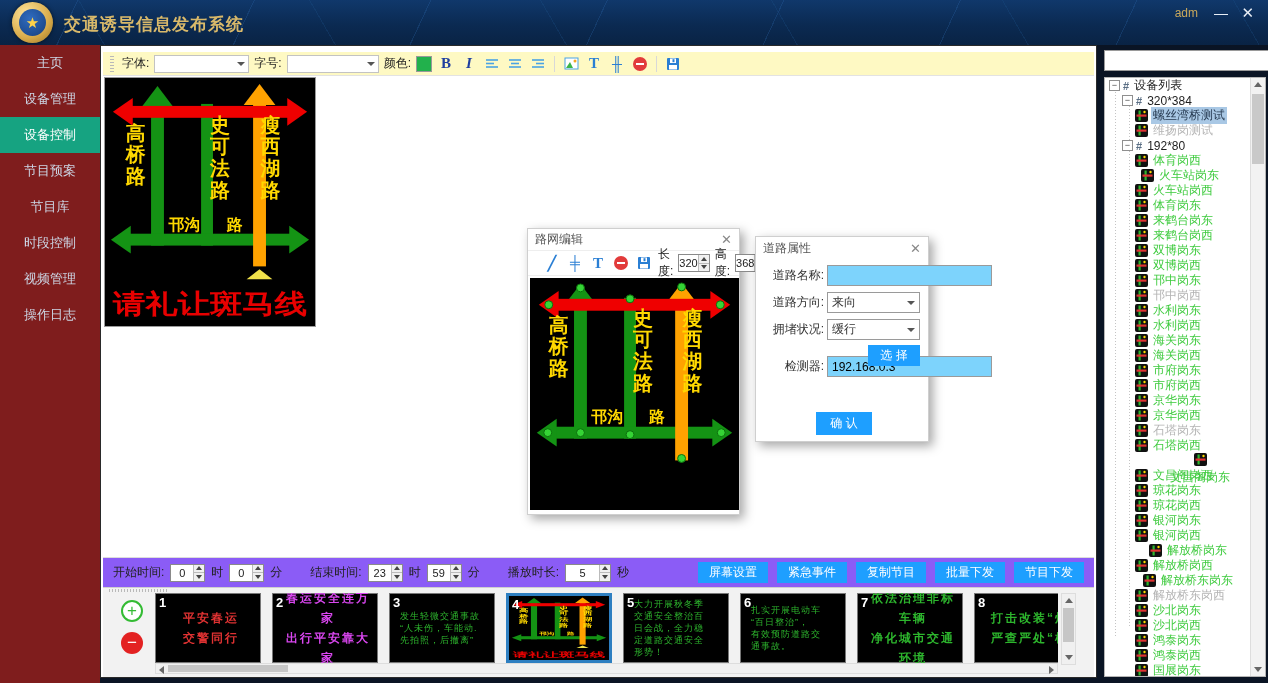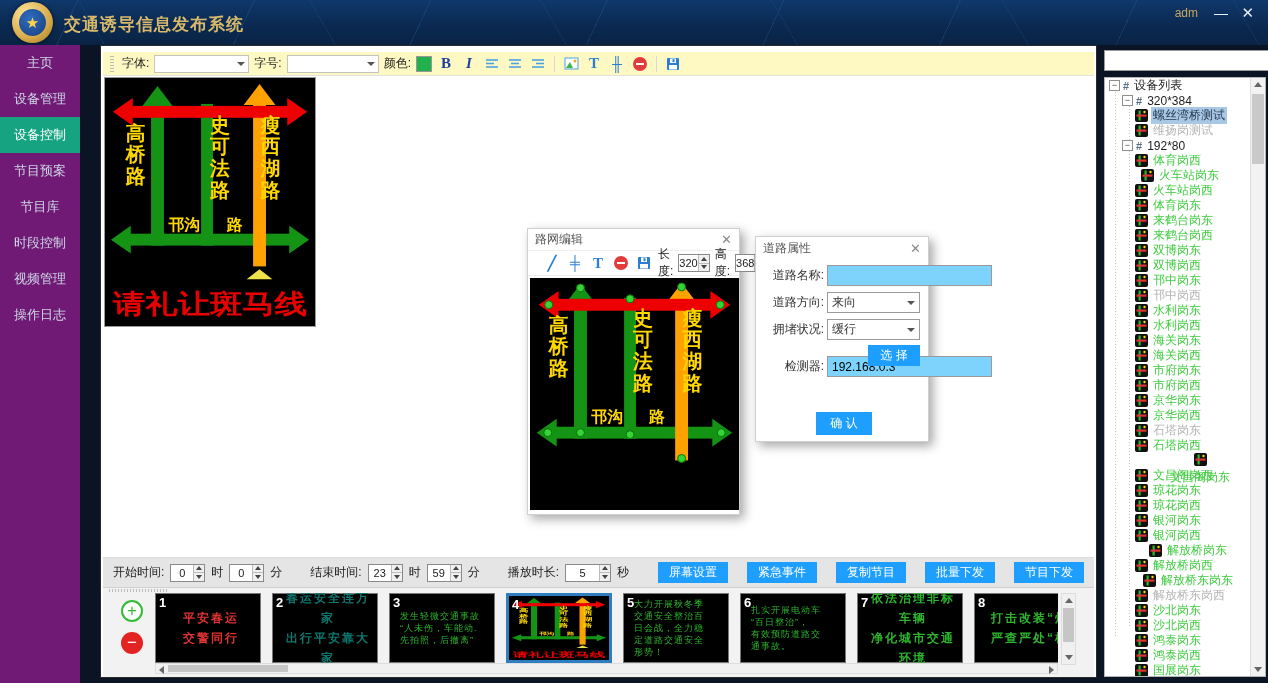--- a/index.html
+++ b/index.html
@@ -17,21 +17,21 @@
     background:radial-gradient(circle at 35% 30%,#ffe49a,#d8ab4a 60%,#9a7322);
     display:flex;align-items:center;justify-content:center;box-shadow:0 0 4px rgba(0,0,0,.6);}
   .logo .disc{width:27px;height:27px;border-radius:50%;background:radial-gradient(circle at 40% 35%,#2f6cc0,#173f7d);
     display:flex;align-items:center;justify-content:center;color:#ffd24a;font-size:15px;line-height:1;}
   .app-title{position:absolute;left:64px;top:13px;color:#d9b96a;font-size:17px;font-weight:bold;letter-spacing:1px;}
   .user{position:absolute;right:70px;top:6px;color:#c9a85c;font-size:12px;}
   .winbtn{position:absolute;top:4px;color:#e8eef6;font-size:14px;cursor:default;line-height:18px;}
   .min{right:40px;} .close{right:14px;font-size:15px;}
 
   
-  nav.side{position:absolute;left:0;top:45px;width:80px;height:638px;background:#701a75;}
+  nav.side{position:absolute;left:0;top:45px;width:100px;height:638px;background:#7f1d1d;}
   .sbitem{height:36px;line-height:36px;text-align:center;color:#cdd7e6;font-size:13px;cursor:default;}
   .sbitem.active{background:#16a381;color:#fff;}
 
   
   main{position:absolute;left:100px;top:45px;width:997px;height:633px;background:#fff;border:1px solid #2a2a2a;}
 
   
   .toolbar{position:absolute;left:2px;top:6px;right:2px;height:24px;background:#fef9c3;
     border-bottom:1px solid #e3e3e3;display:flex;align-items:center;font-size:12px;color:#222;padding-left:4px;gap:5px;}
   .grip{width:4px;height:16px;background:repeating-linear-gradient(180deg,#b9b9b9 0 1px,transparent 1px 3px);margin:0 3px;}
@@ -78,24 +78,24 @@
   .prow{display:flex;align-items:center;margin:6px 8px 0 8px;height:21px;}
   .prow .lbl{width:60px;text-align:right;margin-right:3px;flex:none;}
   .pinput{flex:1;height:21px;border:1px solid #9a9a9a;background:#7dd3fc;font-size:12px;padding:0 4px;font-family:"Liberation Sans",sans-serif;}
   .pselect{flex:1;height:21px;border:1px solid #9a9a9a;background:#fff;display:flex;align-items:center;padding:0 4px;}
   .pselect .caret{margin-left:auto;}
   .blue-btn{background:#1e9fff;color:#fff;border:none;font-size:12px;height:21px;padding:0 11px;cursor:default;font-family:"Liberation Sans",sans-serif;}
   .props .selbtn{position:absolute;right:8px;top:108px;width:52px;}
   .props .okbtn{position:absolute;left:60px;top:175px;width:56px;height:23px;}
 
   
-  .schedule{position:absolute;left:2px;top:511px;right:2px;height:30px;background:#e5e5e5;border-top:1px solid #dcdcdc;
+  .schedule{position:absolute;left:2px;top:511px;right:2px;height:30px;background:#8b5cf6;border-top:1px solid #dcdcdc;
     display:flex;align-items:center;font-size:12px;color:#222;gap:6px;padding:0 10px;}
   .schedule .gap{width:16px;} .schedule .spacer{flex:1;}
-  .schedule .blue-btn{margin-left:12px;}
+  .schedule .blue-btn{margin-left:2px;}
 
   
   .playlist{position:absolute;left:2px;top:541px;right:2px;height:90px;background:#f2f2f2;border-top:1px solid #cfcfcf;}
   .hgrip{position:absolute;left:6px;top:1px;width:60px;height:3px;background:repeating-linear-gradient(90deg,#b9b9b9 0 1px,transparent 1px 3px);}
   .addbtn{position:absolute;left:18px;top:12px;width:22px;height:22px;border:2px solid #33bb33;border-radius:50%;
     color:#33bb33;font-size:17px;line-height:18px;text-align:center;background:#fff;}
   .delbtn{position:absolute;left:18px;top:44px;width:22px;height:22px;border-radius:50%;background:#e32222;
     color:#fff;font-size:17px;line-height:21px;text-align:center;}
   .thumbs{position:absolute;left:52px;top:5px;right:36px;height:72px;display:flex;gap:11px;overflow:hidden;}
   .thumb{position:relative;flex:none;width:106px;height:70px;background:#000;border:1px solid #777;}
@@ -440,21 +440,21 @@
       <div class="delbtn">−</div>
       <div class="thumbs" id="thumbs">
           <div class="thumb">
             <div class="tlines big" style="color: rgb(224, 50, 50);">
               <div>平安春运</div>
               <div>交警同行</div>
             </div>
             <span class="tnum">1</span>
           </div>
           <div class="thumb">
-            <div class="tlines big" style="color: #0f766e;">
+            <div class="tlines big" style="color: #d946ef;">
               <div>春运安全连万家</div>
               <div>出行平安靠大家</div>
             </div>
             <span class="tnum">2</span>
           </div>
           <div class="thumb">
             <div class="tlines small" style="color: rgb(45, 181, 45);">
               <div>发生轻微交通事故</div>
               <div>“人未伤，车能动.</div>
               <div>先拍照，后撤离”</div>

